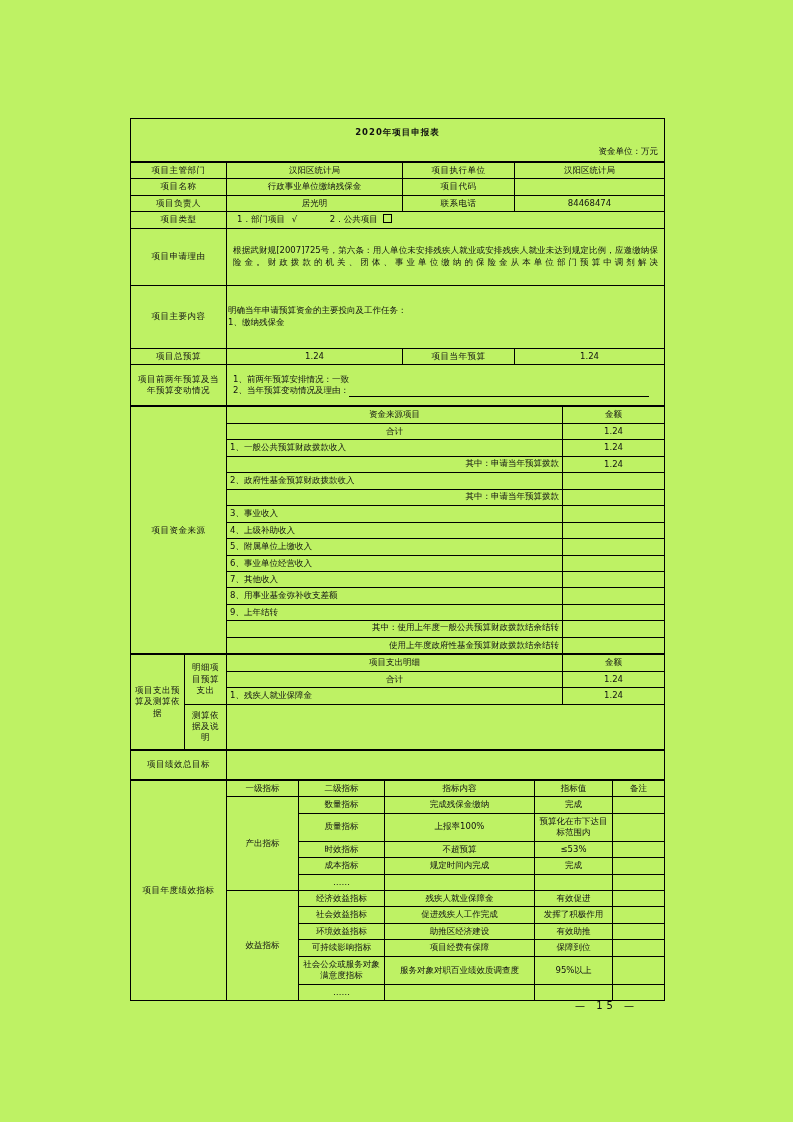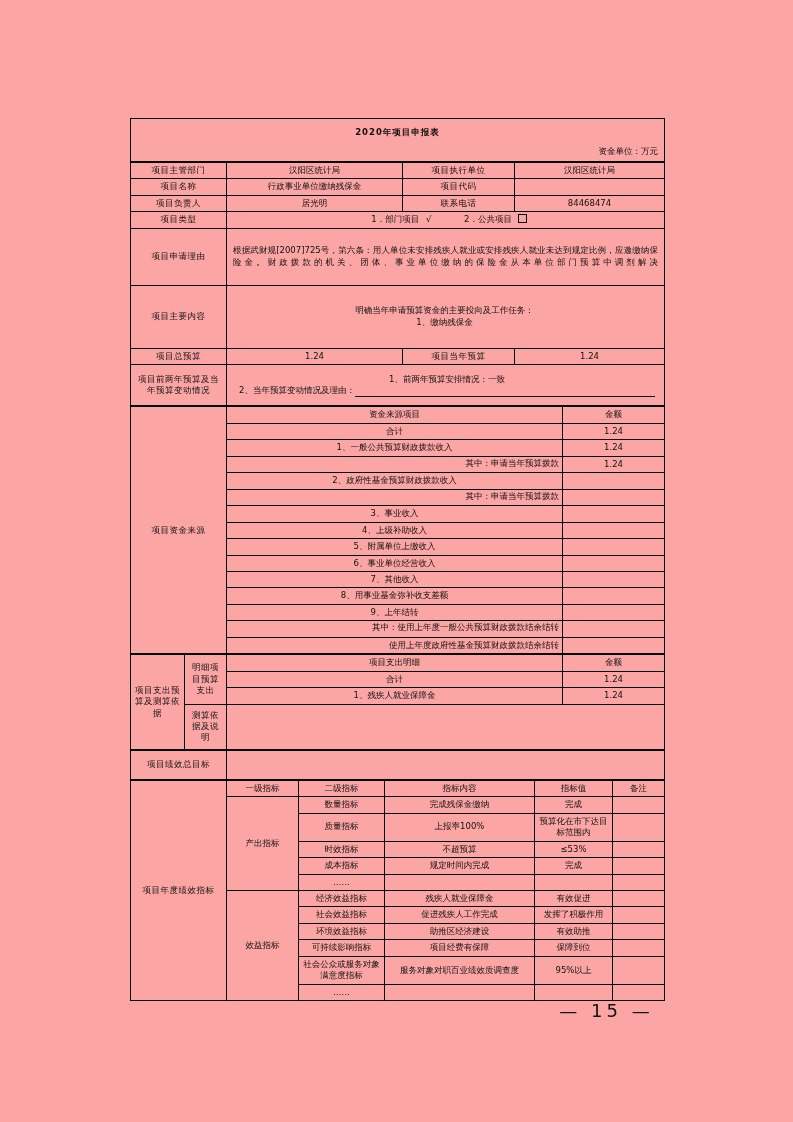--- a/index.html
+++ b/index.html
@@ -12,21 +12,21 @@
     height: 1122px;
     position: relative;
     font-family: "DejaVu Sans", "Liberation Sans", sans-serif;
     color: #111;
   }
   .page {
     position: absolute;
     left: 0; top: 0;
     width: 793px;
     height: 1122px;
-    background: #fca5a5;
+    background: #bef264;
   }
   .sheet {
     position: absolute;
     left: 130px;
     top: 118px;
     width: 534px;
   }
   table.main {
     border-collapse: collapse;
     width: 534px;
@@ -50,21 +50,21 @@
     padding: 8px 0 6px 0 !important;
   }
   .unit-cell {
     border: 1px solid #000;
     border-top: none !important;
     text-align: right;
     font-size: 8.5px;
     padding: 2px 6px 3px 0 !important;
   }
   .c { text-align: center; }
-  .l { text-align: center; }
+  .l { text-align: left; }
   .lbl {
     text-align: center;
     font-size: 8.5px;
     letter-spacing: 0.5px;
   }
   .spread {
     text-align: justify;
     text-align-last: justify;
     padding-left: 6px !important;
     padding-right: 6px !important;
@@ -79,21 +79,21 @@
     border-bottom: 1px solid #000;
     height: 9px;
     vertical-align: bottom;
   }
   .pagenum {
     position: absolute;
     left: 0;
     top: 1000px;
     width: 793px;
     text-align: center;
-    font-size: 18px;
+    font-size: 10px;
     letter-spacing: 4px;
     padding-left: 420px;
     box-sizing: border-box;
   }
   .multi-line { line-height: 1.5; }
   .checkbox {
     display: inline-block;
     width: 7px; height: 7px;
     border: 1px solid #000;
     vertical-align: -1px;

